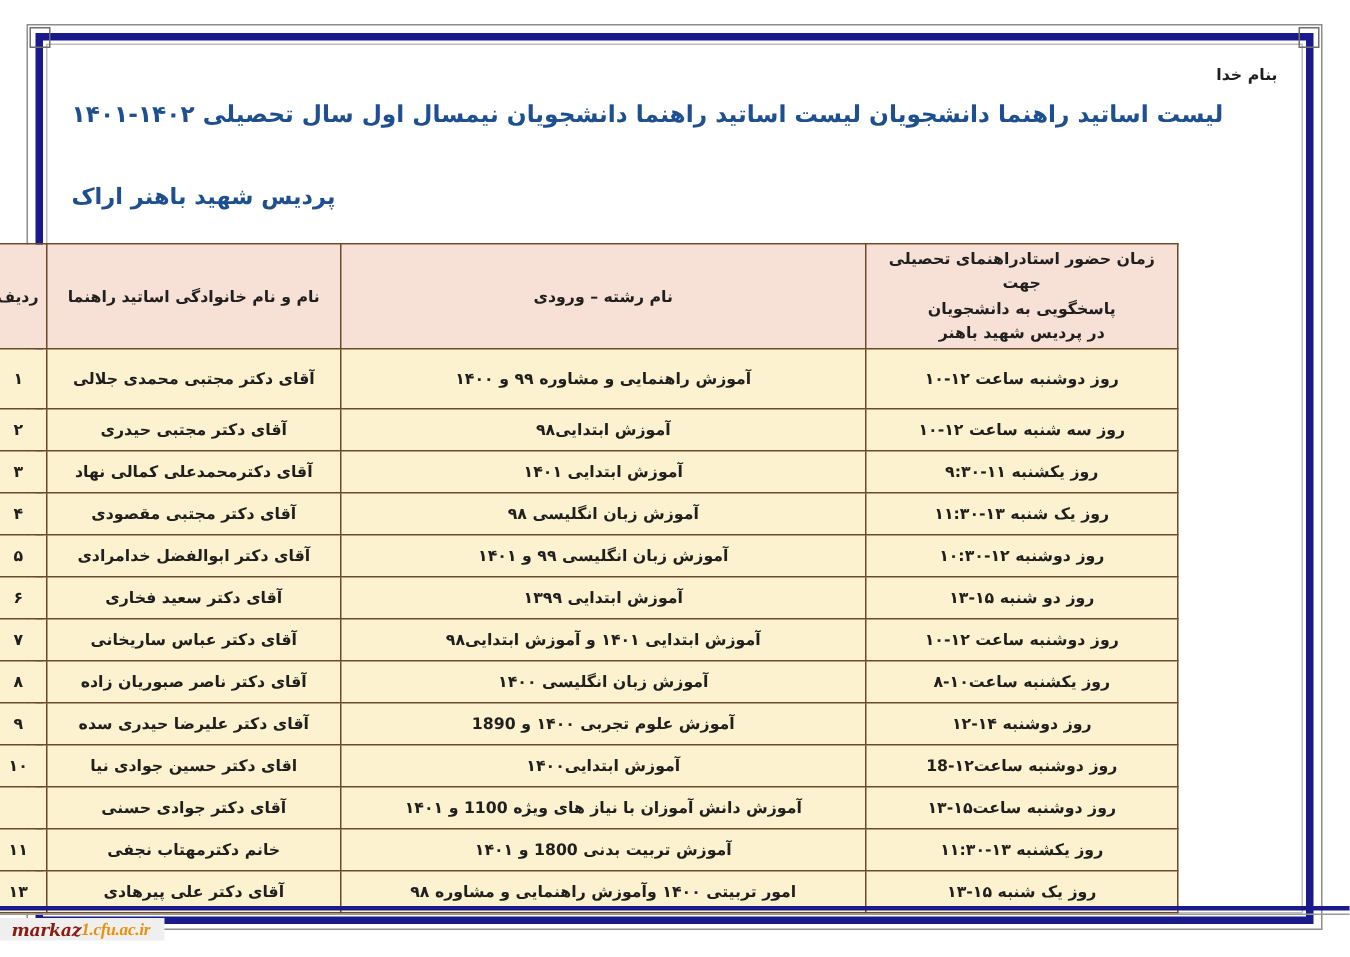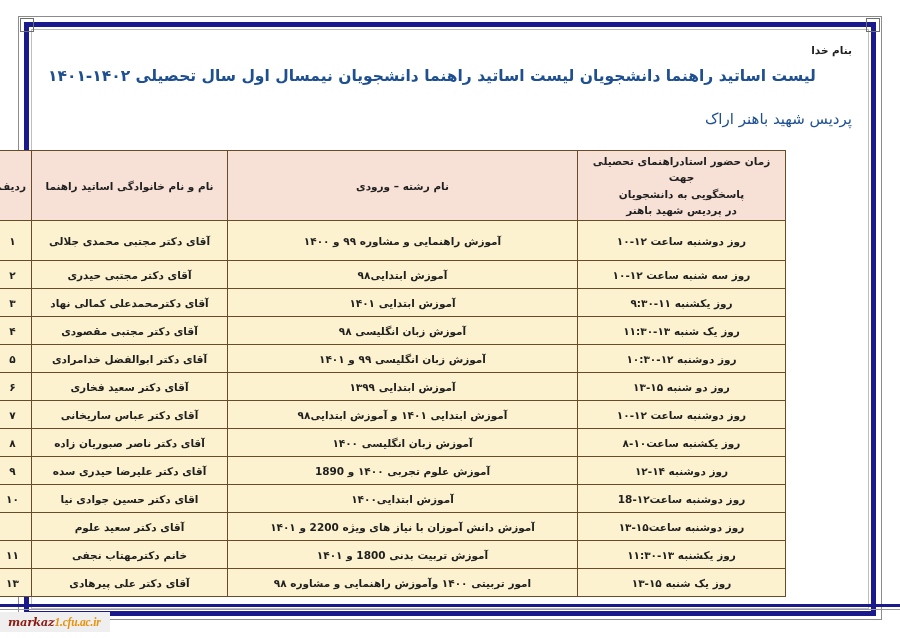--- a/index.html
+++ b/index.html
@@ -83,25 +83,25 @@
   .doc-title {
     text-align: left;
     font-size: 15.5px;
     font-weight: bold;
     color: #1d4f91;
     margin: 10px 0 0 0;
     line-height: 1.3;
     white-space: nowrap;
   }
   .doc-subtitle {
-    text-align: right;
+    text-align: left;
     font-size: 15px;
-    font-weight: normal;
+    font-weight: bold;
     color: #1d4f91;
-    margin: 24px 0 0 0;
+    margin: 36px 0 0 0;
   }
 
   
   .tbl-wrap {
     margin: 22px auto 0 auto;
     width: 672px;
   }
   table.guide-table {
     border-collapse: collapse;
     width: 100%;
@@ -135,21 +135,21 @@
   col.c-field   { width: 350px; }
   col.c-time    { width: 208px; }
 
   .hdr-time-lines { display: block; line-height: 1.55; }
 
   
   .watermark {
     position: absolute;
     left: 0;
     top: 612px;
-    height: 20px;
+    height: 15px;
     padding: 0 10px 0 8px;
     display: flex;
     align-items: center;
     background: #efefef;
     direction: ltr;
     font-family: "DejaVu Serif", "Liberation Serif", serif;
     font-style: italic;
     font-weight: bold;
     font-size: 11.5px;
     letter-spacing: -0.2px;
@@ -267,22 +267,22 @@
             <td>٩</td>
           </tr>
           <tr>
             <td>روز دوشنبه ساعت۱۲-18</td>
             <td>آموزش ابتدایی۱۴۰۰</td>
             <td>اقای دکتر حسین جوادی نیا</td>
             <td>١٠</td>
           </tr>
           <tr>
             <td>روز دوشنبه ساعت۱۵-۱۳</td>
-            <td>آموزش دانش آموزان با نیاز های ویژه 2200 و ۱۴۰۱</td>
-            <td>آقای دکتر سعید علوم</td>
+            <td>آموزش دانش آموزان با نیاز های ویژه 1100 و ۱۴۰۱</td>
+            <td>آقای دکتر جوادی حسنی</td>
             <td></td>
           </tr>
           <tr>
             <td>روز یکشنبه ۱۳-۱۱:۳۰</td>
             <td>آموزش تربیت بدنی 1800 و ۱۴۰۱</td>
             <td>خانم دکترمهتاب نجفی</td>
             <td>١١</td>
           </tr>
           <tr>
             <td>روز یک شنبه ۱۵-۱۳</td>

